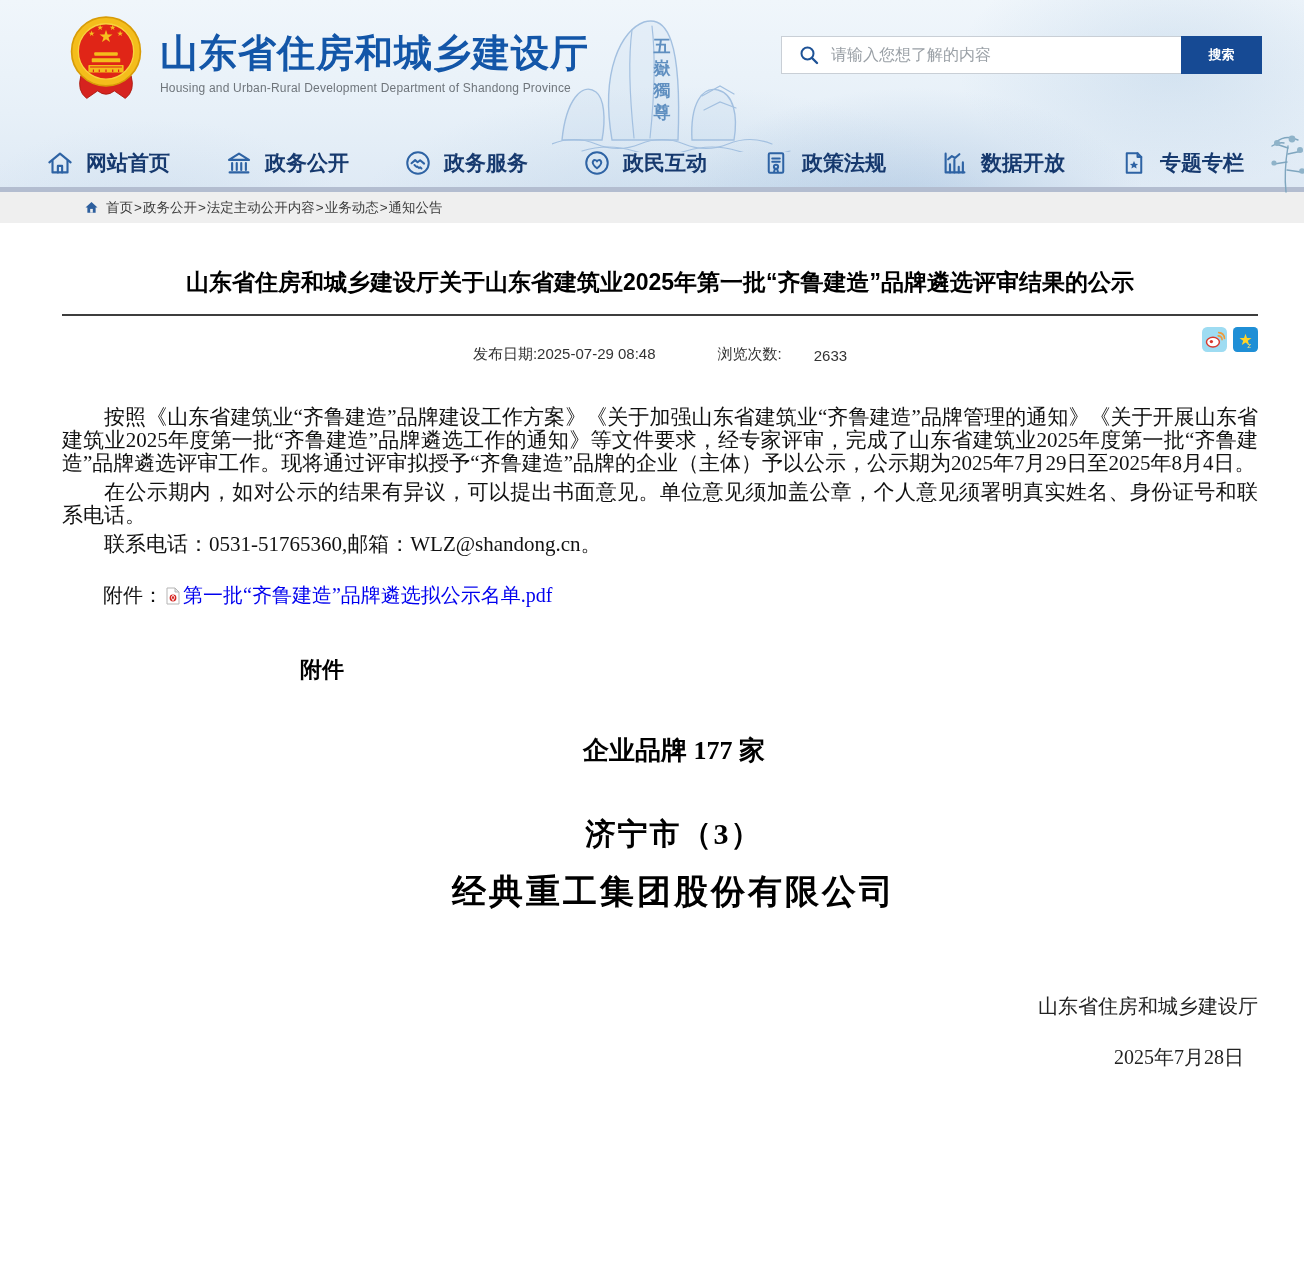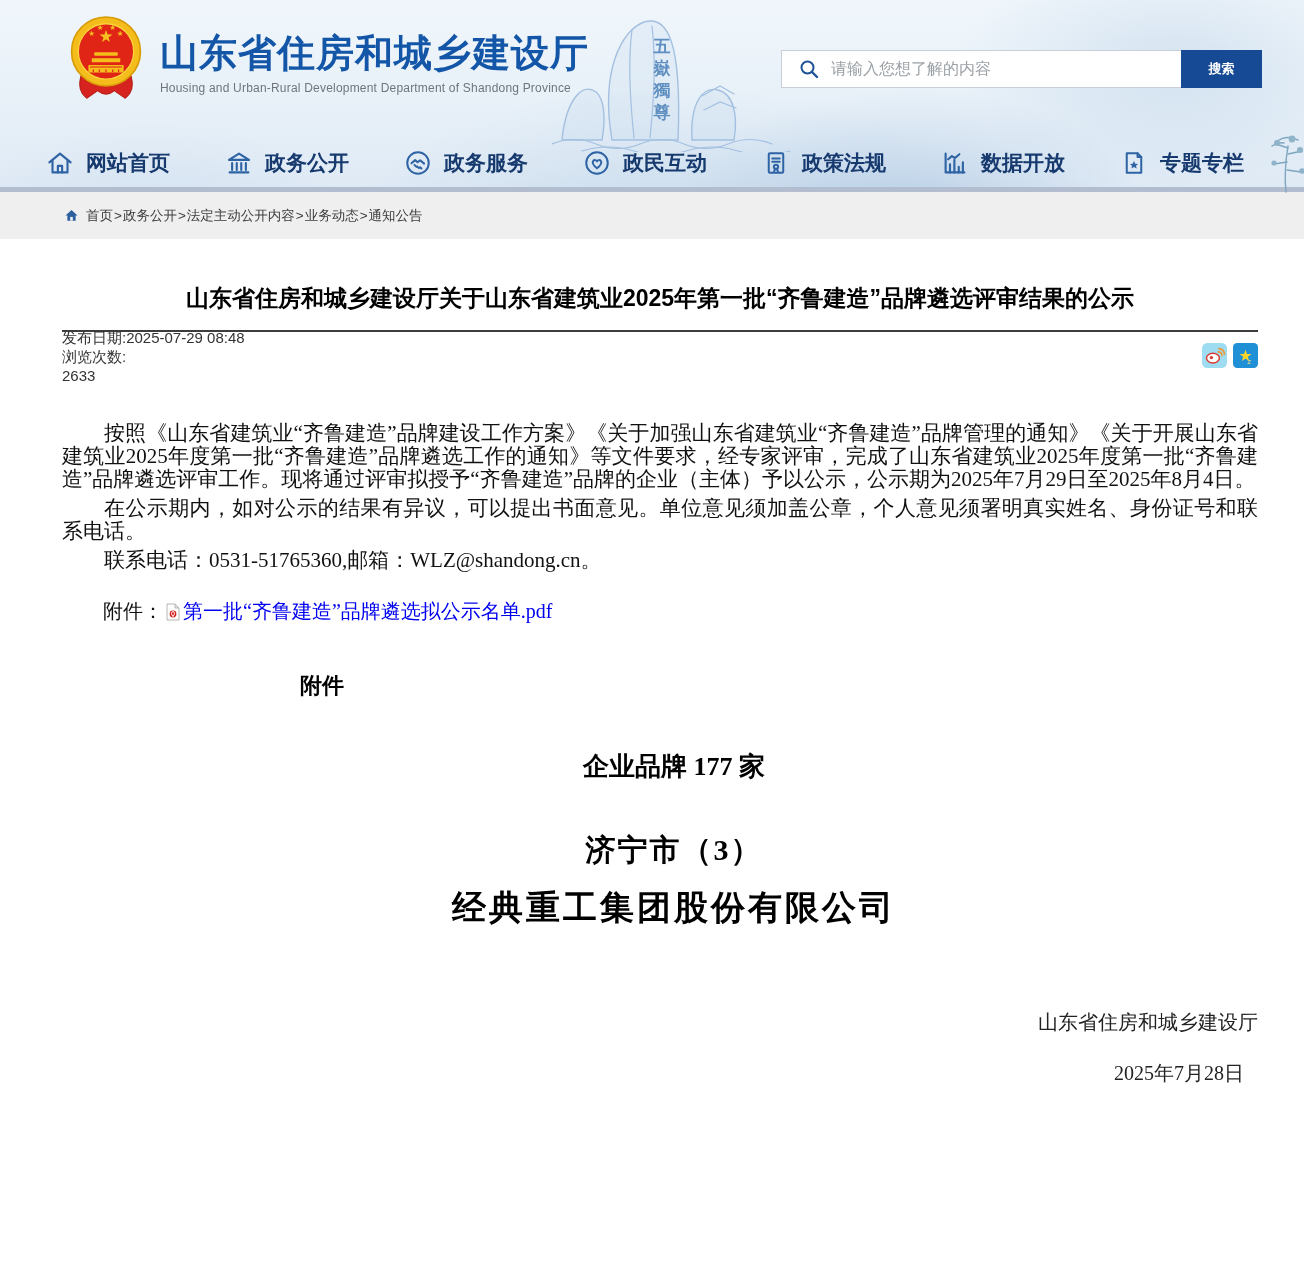--- a/index.html
+++ b/index.html
@@ -25,21 +25,21 @@
   .title-block { position:absolute; left:160px; top:32px; }
   .site-title {
     font-size:38px; font-weight:bold; color:#1356a8; letter-spacing:1px; line-height:42px;
   }
   .site-subtitle { font-size:12px; color:#6f757b; margin-top:7px; letter-spacing:.2px; }
 
   .mountain-art { position:absolute; left:552px; top:0; width:265px; height:152px; pointer-events:none; }
   .pine-art { position:absolute; right:-4px; top:128px; width:46px; height:66px; pointer-events:none; }
 
   .search-bar {
-    position:absolute; left:781px; top:50px; width:481px; height:38px;
+    position:absolute; left:781px; top:36px; width:481px; height:38px;
     background:#ffffff; border:1px solid #c9cfd6; display:flex; align-items:center;
   }
   .search-glyph { margin-left:15px; width:24px; height:24px; flex:0 0 auto; }
   .search-input {
     flex:1; height:34px; border:0; outline:none; padding:0 10px; font-size:16px; color:#333;
     font-family:"Liberation Sans","DejaVu Sans",sans-serif; background:transparent;
   }
   .search-input::placeholder { color:#9aa0a6; }
   .search-button {
     width:81px; height:38px; margin:-1px -1px -1px 0; border:0; cursor:pointer;
@@ -50,36 +50,36 @@
   .main-nav {
     position:absolute; left:45px; right:60px; top:140px; height:46px;
     display:flex; justify-content:space-between; align-items:center;
   }
   .nav-item { display:flex; align-items:center; gap:11px; cursor:pointer; }
   .nav-icon svg { width:30px; height:30px; display:block; }
   .nav-label { font-size:21px; font-weight:bold; color:#16396e; }
 
   
   .breadcrumb {
-    height:47px; background:#efefef; display:flex; align-items:center;
-    padding-left:64px; font-size:13.5px; color:#3c3c3c;
+    height:31px; background:#efefef; display:flex; align-items:center;
+    padding-left:84px; font-size:13.5px; color:#3c3c3c;
   }
   .crumb-home { width:15px; height:15px; margin-right:7px; }
   .crumb { cursor:pointer; }
   .crumb-sep { margin:0 1px; }
 
   
   .content { padding:44px 46px 0 62px; }
   .page-title {
     margin:0 0 16px; text-align:center; font-size:23px; font-weight:bold; color:#000;
   }
   .title-divider { height:2px; background:#3d3d3d; }
   .meta-row {
-    position:relative; height:48px; display:flex; justify-content:center; align-items:flex-start;
-    font-size:15px; color:#333;flex-direction:column;
+    position:relative; height:48px; display:flex; justify-content:center; align-items:flex-end;
+    font-size:15px; color:#333;
   }
   .meta-publish { margin-right:62px; }
   .meta-views-label { margin-right:32px; }
   .share-icons { position:absolute; right:0; top:11px; display:flex; gap:6px; }
   .share-icons svg { width:25px; height:25px; display:block; cursor:pointer; }
 
   .article-body { font-family:"Liberation Serif","DejaVu Serif",serif; color:#111; margin-top:42px; }
   .article-body p {
     margin:0 0 6px; font-size:21px; line-height:23px; text-indent:2em; text-align:justify;
   }

